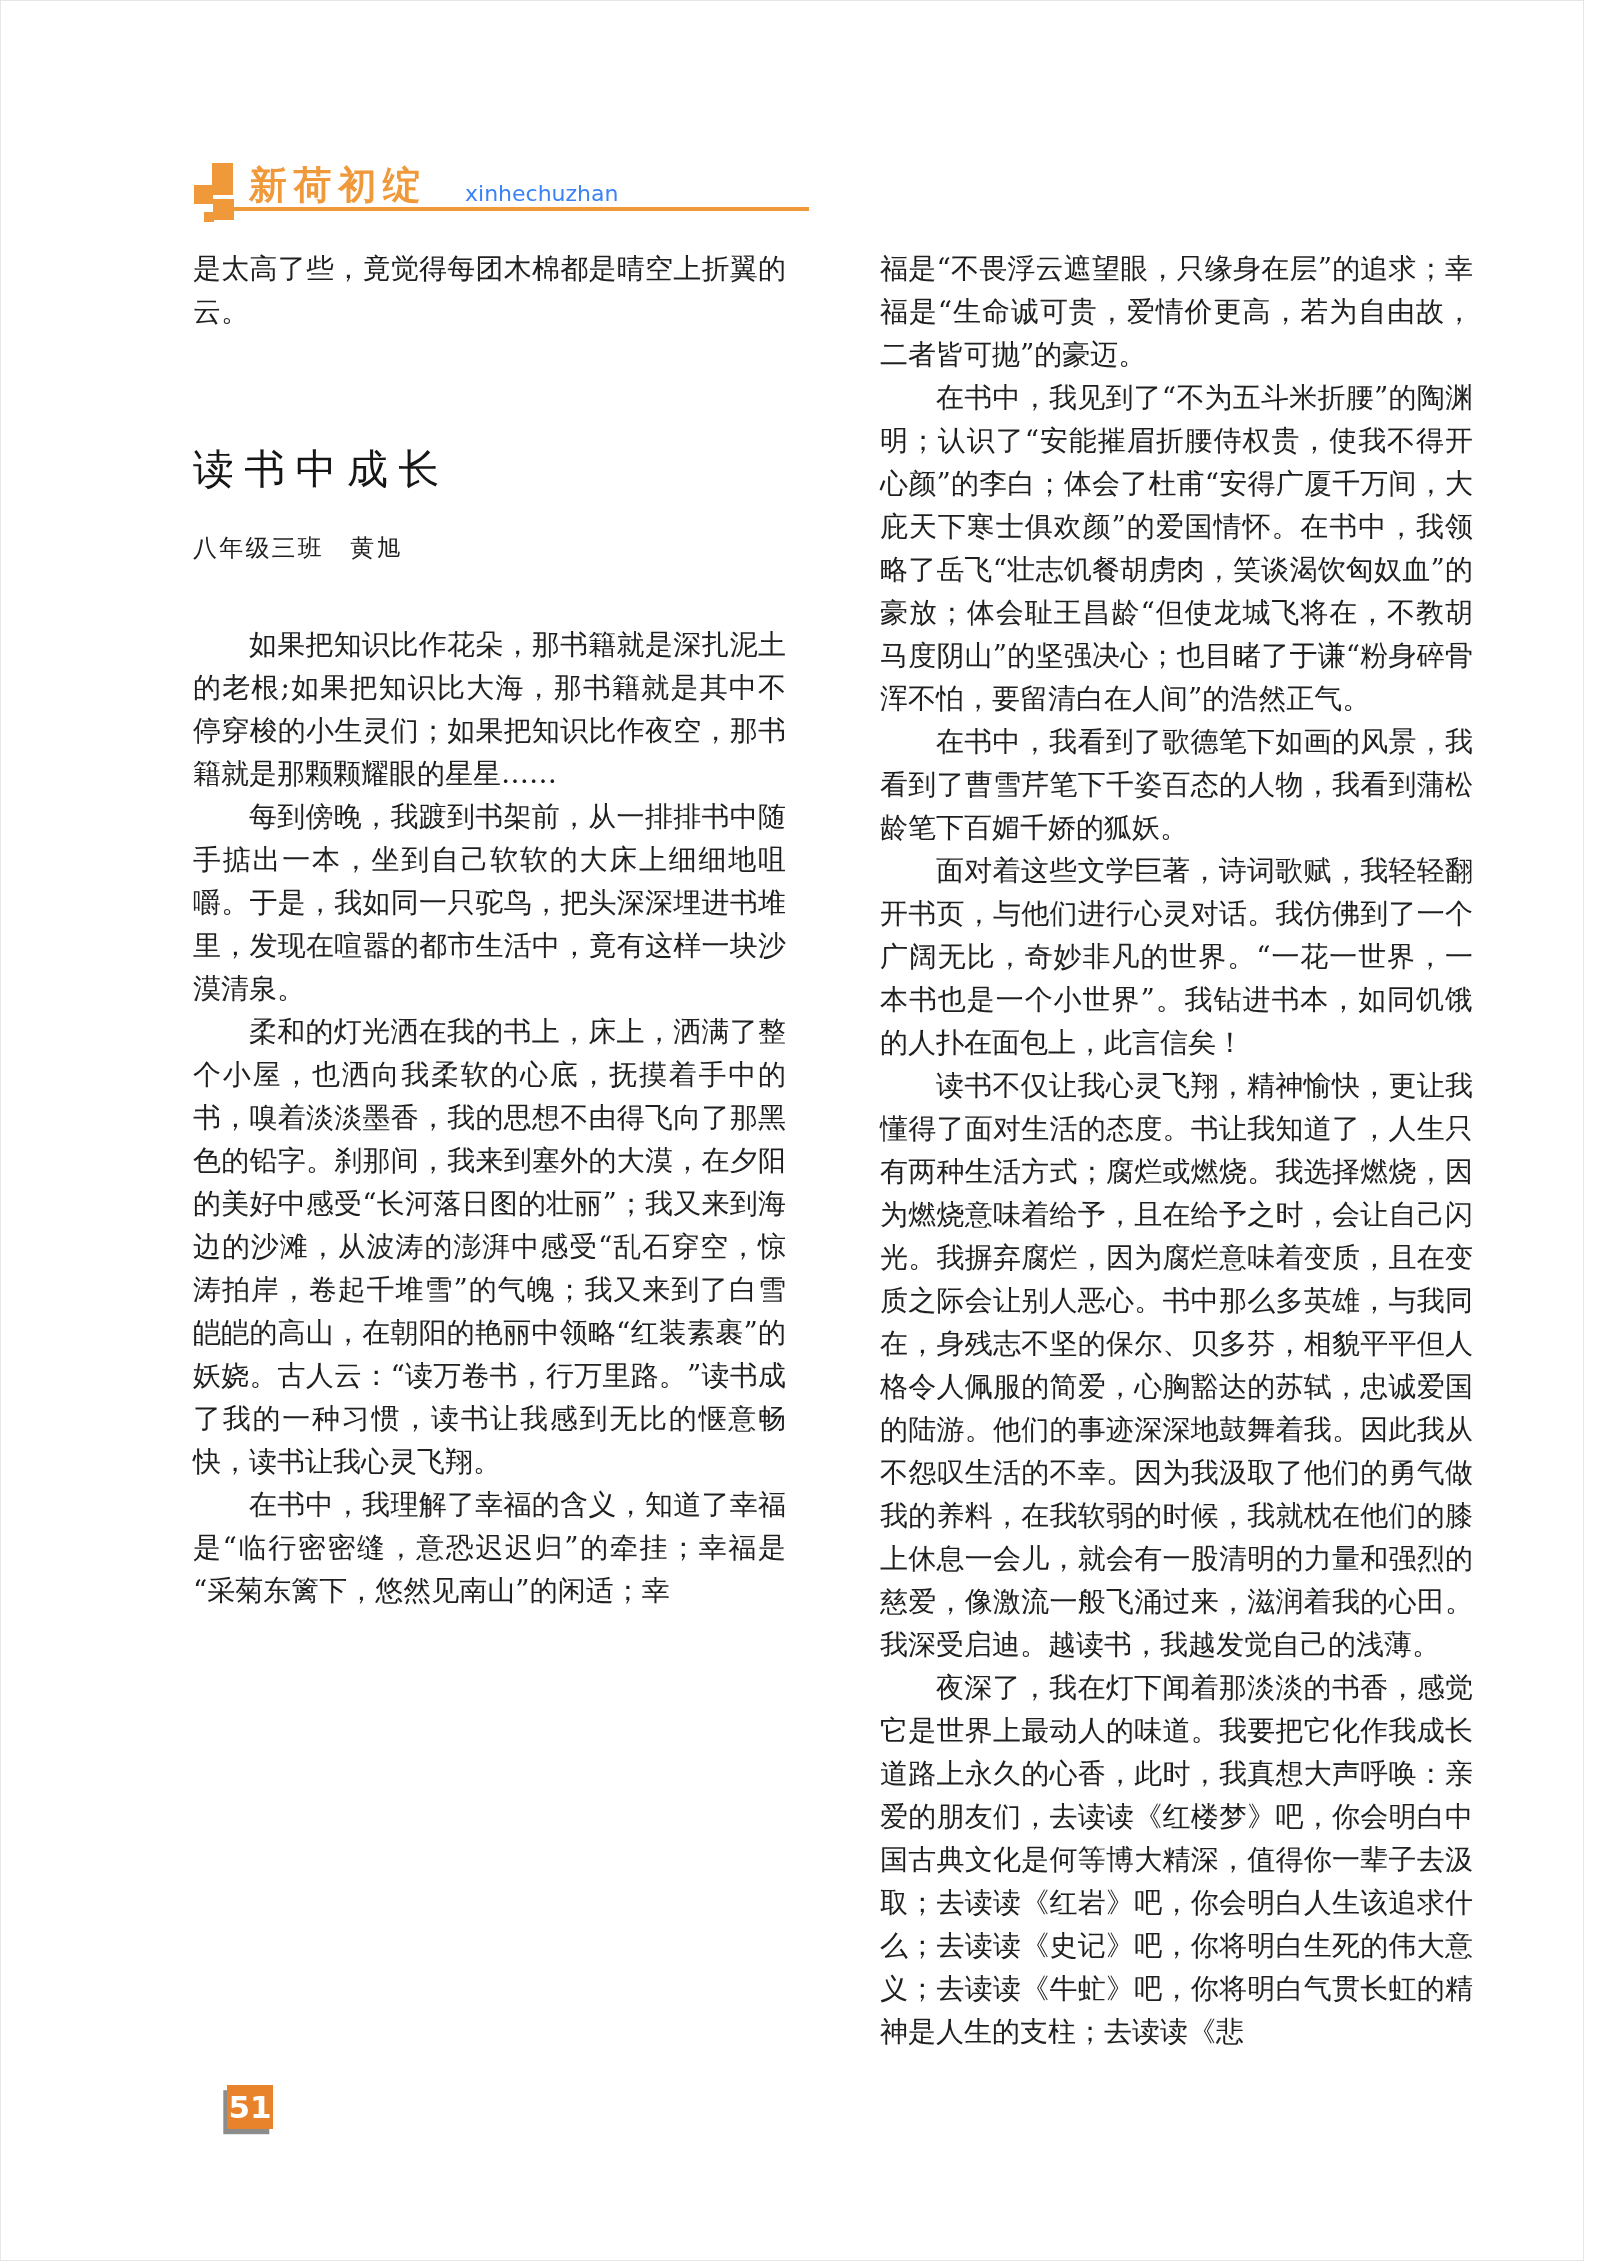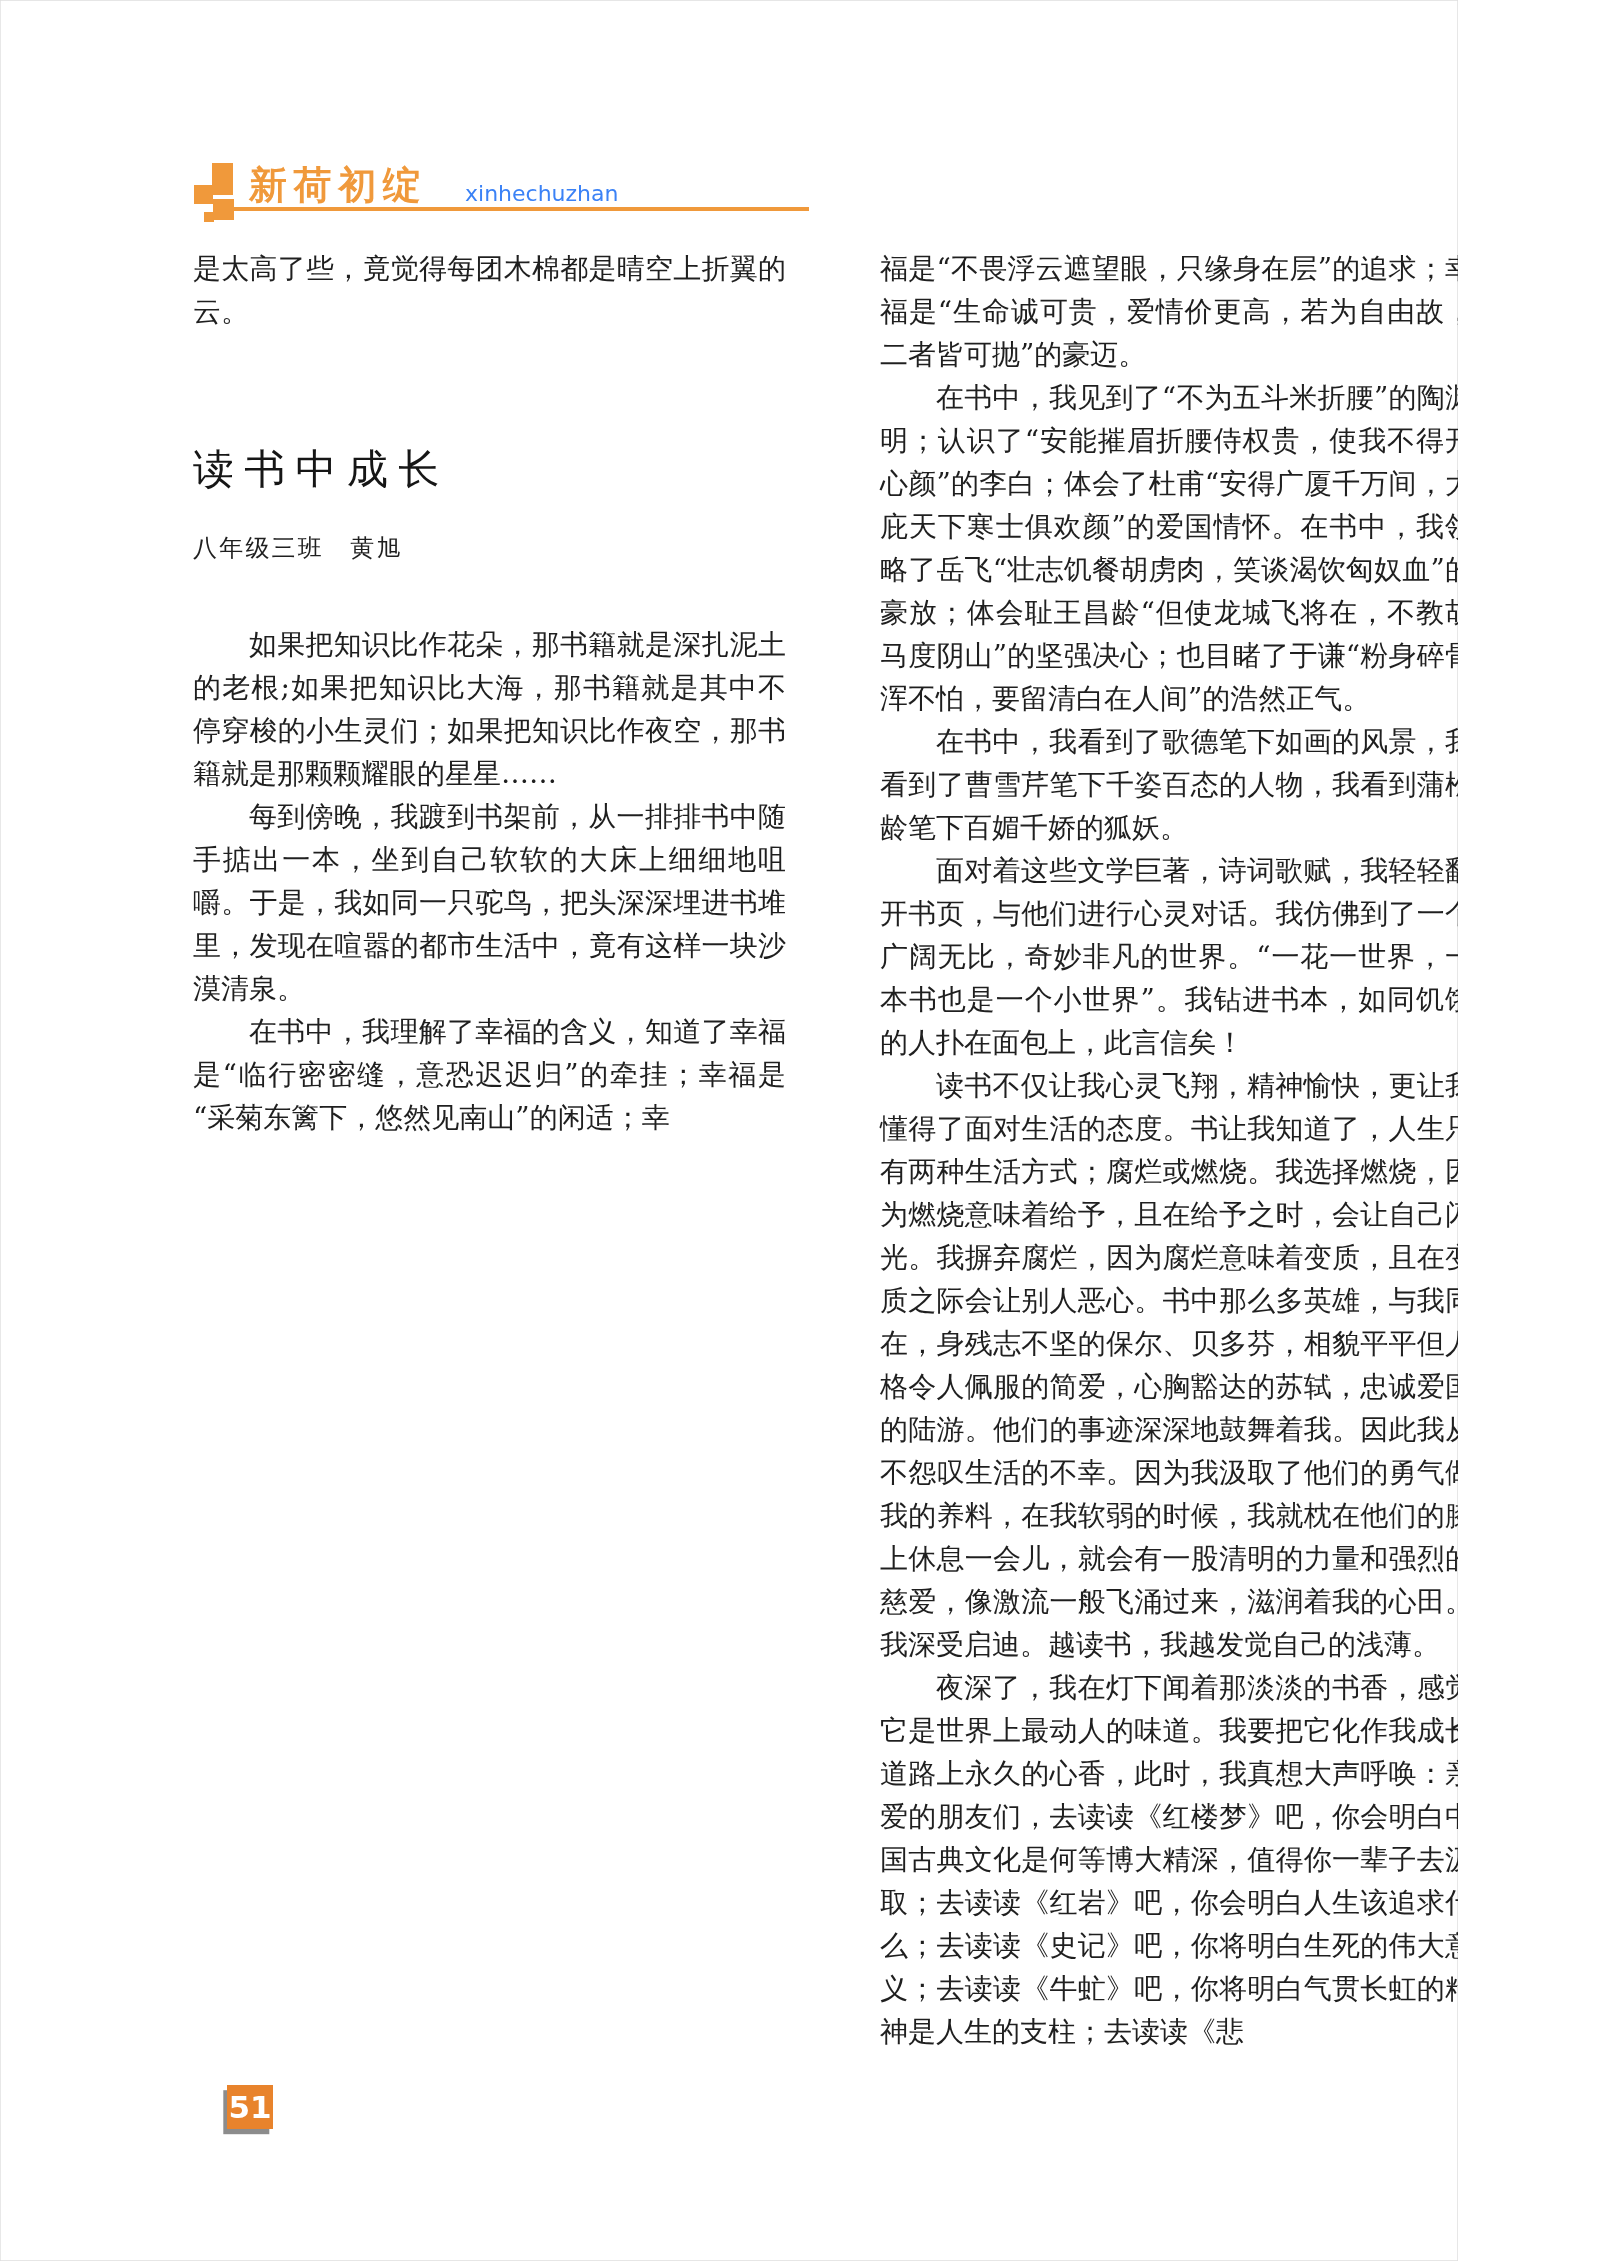--- a/index.html
+++ b/index.html
@@ -1,18 +1,18 @@
 <!DOCTYPE html>
 <html lang="zh" style="font-size:11.8px"><head>
 <meta charset="utf-8">
 <style>
   html, body { margin: 0; padding: 0; background: #ffffff; }
   .page {
     position: relative;
-    width: 1458px;
+    width: 1584px;
     height: 2261px;
     background: #ffffff;
     box-shadow: inset 0 0 0 0.7px #dedede;
     overflow: hidden;
     font-family: "DejaVu Serif", serif;
   }
 
   
   .hdr-sq { position: absolute; background: #F0993B; }
   .hdr-title {
@@ -109,20 +109,21 @@
     <div>
         <p class="para">是太高了些，竟觉得每团木棉都是晴空上折翼的云。</p>
       </div>
     <div class="title-block">
       <h1 class="article-title">读书中成长</h1>
       <div class="article-byline">八年级三班　黄旭</div>
     </div>
     <div>
         <p class="para indent">如果把知识比作花朵，那书籍就是深扎泥土的老根;如果把知识比大海，那书籍就是其中不停穿梭的小生灵们；如果把知识比作夜空，那书籍就是那颗颗耀眼的星星……</p>
         <p class="para indent">每到傍晚，我踱到书架前，从一排排书中随手掂出一本，坐到自己软软的大床上细细地咀嚼。于是，我如同一只驼鸟，把头深深埋进书堆里，发现在喧嚣的都市生活中，竟有这样一块沙漠清泉。</p>
+        <p class="para indent">柔和的灯光洒在我的书上，床上，洒满了整个小屋，也洒向我柔软的心底，抚摸着手中的书，嗅着淡淡墨香，我的思想不由得飞向了那黑色的铅字。刹那间，我来到塞外的大漠，在夕阳的美好中感受“长河落日图的壮丽”；我又来到海边的沙滩，从波涛的澎湃中感受“乱石穿空，惊涛拍岸，卷起千堆雪”的气魄；我又来到了白雪皑皑的高山，在朝阳的艳丽中领略“红装素裹”的妖娆。古人云：“读万卷书，行万里路。”读书成了我的一种习惯，读书让我感到无比的惬意畅快，读书让我心灵飞翔。</p>
         <p class="para indent">在书中，我理解了幸福的含义，知道了幸福是“临行密密缝，意恐迟迟归”的牵挂；幸福是“采菊东篱下，悠然见南山”的闲适；幸</p>
       </div>
   </div>
 
   <div class="col col-right">
     <div>
         <p class="para">福是“不畏浮云遮望眼，只缘身在层”的追求；幸福是“生命诚可贵，爱情价更高，若为自由故，二者皆可抛”的豪迈。</p>
         <p class="para indent">在书中，我见到了“不为五斗米折腰”的陶渊明；认识了“安能摧眉折腰侍权贵，使我不得开心颜”的李白；体会了杜甫“安得广厦千万间，大庇天下寒士俱欢颜”的爱国情怀。在书中，我领略了岳飞“壮志饥餐胡虏肉，笑谈渴饮匈奴血”的豪放；体会耻王昌龄“但使龙城飞将在，不教胡马度阴山”的坚强决心；也目睹了于谦“粉身碎骨浑不怕，要留清白在人间”的浩然正气。</p>
         <p class="para indent">在书中，我看到了歌德笔下如画的风景，我看到了曹雪芹笔下千姿百态的人物，我看到蒲松龄笔下百媚千娇的狐妖。</p>
         <p class="para indent">面对着这些文学巨著，诗词歌赋，我轻轻翻开书页，与他们进行心灵对话。我仿佛到了一个广阔无比，奇妙非凡的世界。“一花一世界，一本书也是一个小世界”。我钻进书本，如同饥饿的人扑在面包上，此言信矣！</p>

